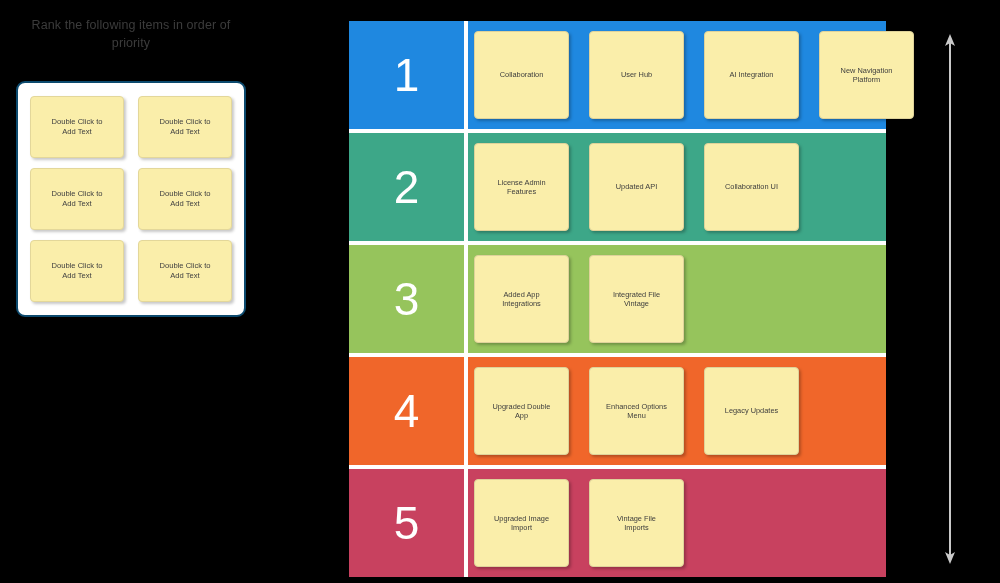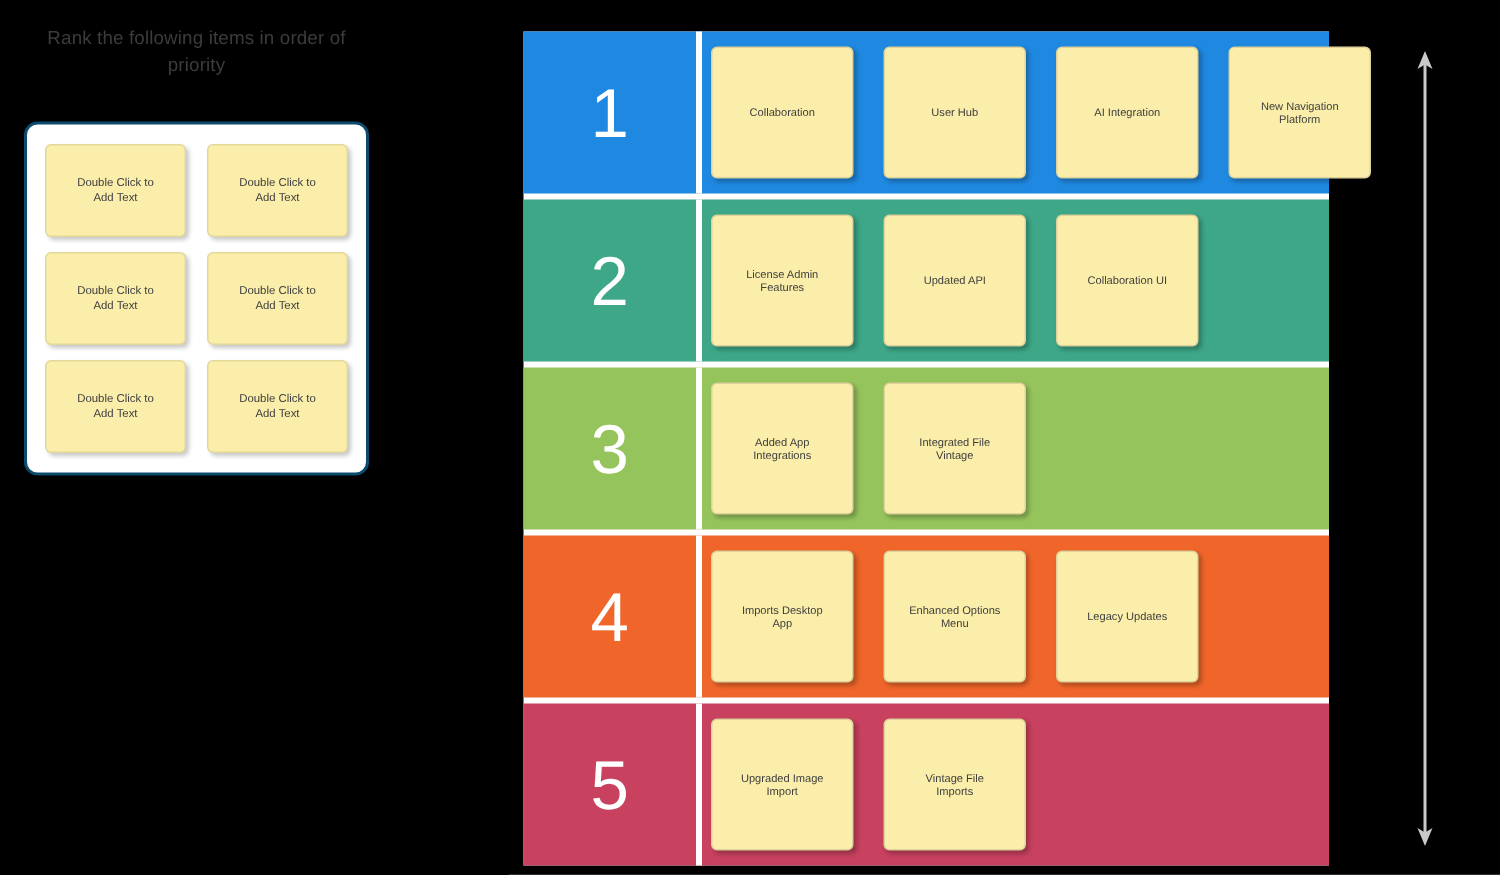--- a/index.html
+++ b/index.html
@@ -241,21 +241,21 @@
           </div>
         </div>
       </div>
       <div class="rank-row" style="background: rgb(240, 102, 42);">
         <div class="rank-number-cell">
           <span>4</span>
         </div>
         <div class="rank-divider"></div>
         <div class="rank-items-cell">
           <div class="rank-card">
-            <span class="rank-card-text">Imports Desktop
+            <span class="rank-card-text">Upgraded Double
 App</span>
           </div>
           <div class="rank-card">
             <span class="rank-card-text">Enhanced Options
 Menu</span>
           </div>
           <div class="rank-card">
             <span class="rank-card-text">Legacy Updates</span>
           </div>
         </div>

